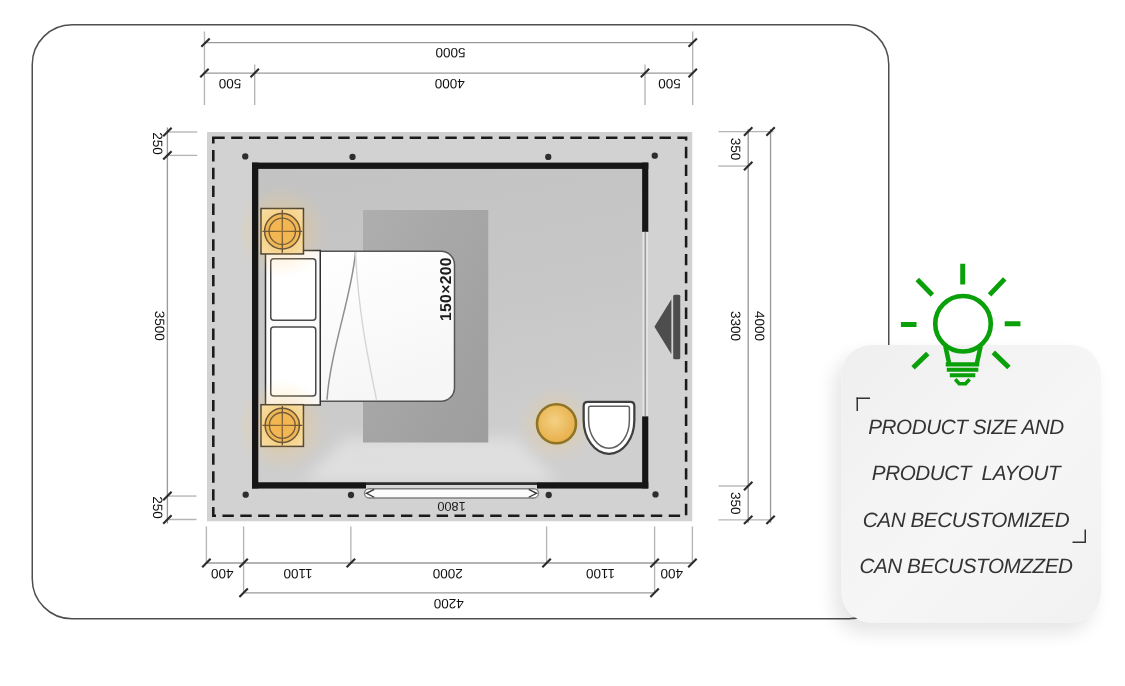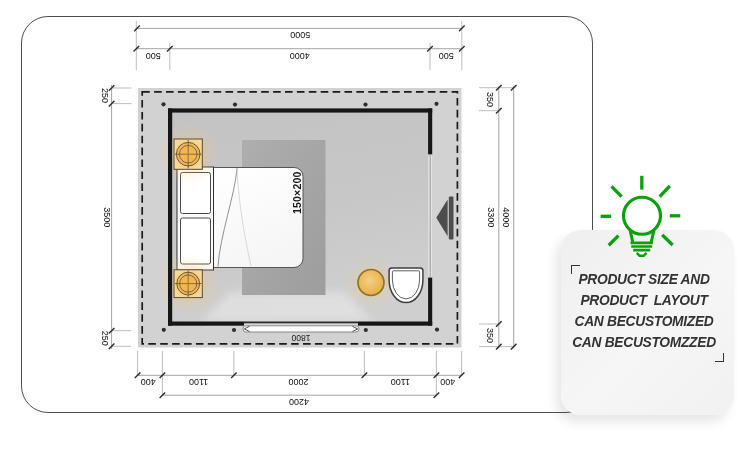--- a/index.html
+++ b/index.html
@@ -229,21 +229,21 @@
 <text transform="translate(198.7,379) rotate(180)">1100</text>
 <text transform="translate(298.5,379) rotate(180)">2000</text>
 <text transform="translate(400.4,379) rotate(180)">1100</text>
 <text transform="translate(447.8,379) rotate(180)">400</text>
 <text transform="translate(299.1,399.3) rotate(180)">4200</text>
 </g>
 </svg>
 
 <div class="abs" style="left:561px;top:230px;width:173px;height:185px;border-radius:20px;background:linear-gradient(135deg,#efefef 0%,#f6f6f6 55%,#f1f1f1 100%);box-shadow:-5px 7px 12px rgba(0,0,0,0.10);"></div>
 
-<div class="abs" style="left:554px;top:269px;width:180px;text-align:center;font-style:italic;font-size:13.8px;line-height:21px;color:#333;letter-spacing:-0.3px;white-space:nowrap;font-weight:bold;">PRODUCT SIZE AND<br>PRODUCT&nbsp; LAYOUT<br>CAN BECUSTOMIZED<br>CAN BECUSTOMZZED</div>
+<div class="abs" style="left:554px;top:269px;width:180px;text-align:center;font-style:italic;font-size:13.8px;line-height:31px;color:#333;letter-spacing:-0.3px;white-space:nowrap;">PRODUCT SIZE AND<br>PRODUCT&nbsp; LAYOUT<br>CAN BECUSTOMIZED<br>CAN BECUSTOMZZED</div>
 
 <div class="abs" style="left:570.5px;top:264.5px;width:8.5px;height:8.5px;border-left:1.4px solid #333;border-top:1.4px solid #333;"></div>
 
 <div class="abs" style="left:714.5px;top:352.5px;width:8.5px;height:8.5px;border-right:1.4px solid #333;border-bottom:1.4px solid #333;"></div>
 
 <svg class="abs" style="left:595px;top:170px;" width="95" height="92" viewBox="595 170 95 92">
 <g stroke="#0aa00a" fill="none">
 <circle cx="642" cy="215.8" r="18.5" stroke-width="3.1"></circle>
 <path d="M630.2,230.6 L632.7,242 M653.8,230.6 L651.3,242" stroke-width="3"></path>
 <path d="M630.5,242.9 H652.8 M631.2,246.5 H652.2 M633.2,250.1 H650.2" stroke-width="2.7"></path>

